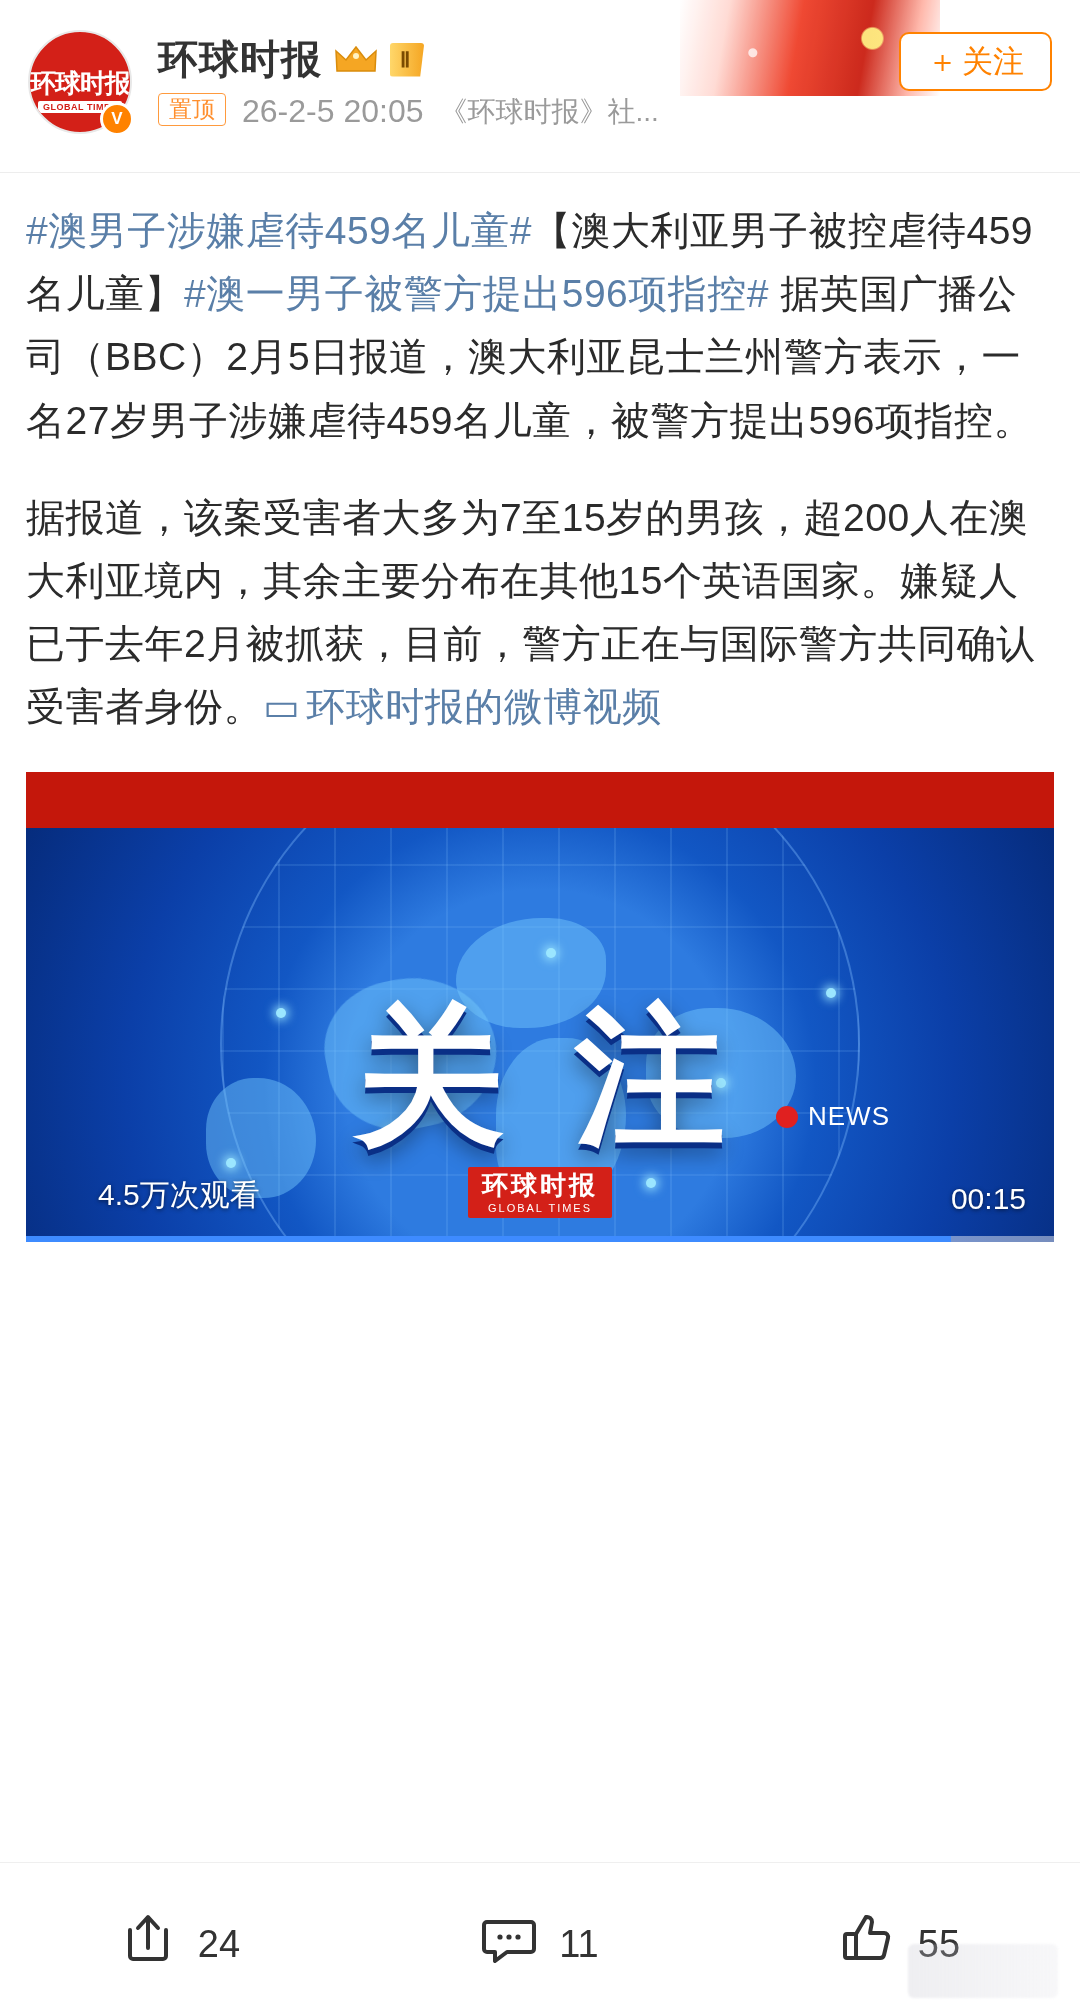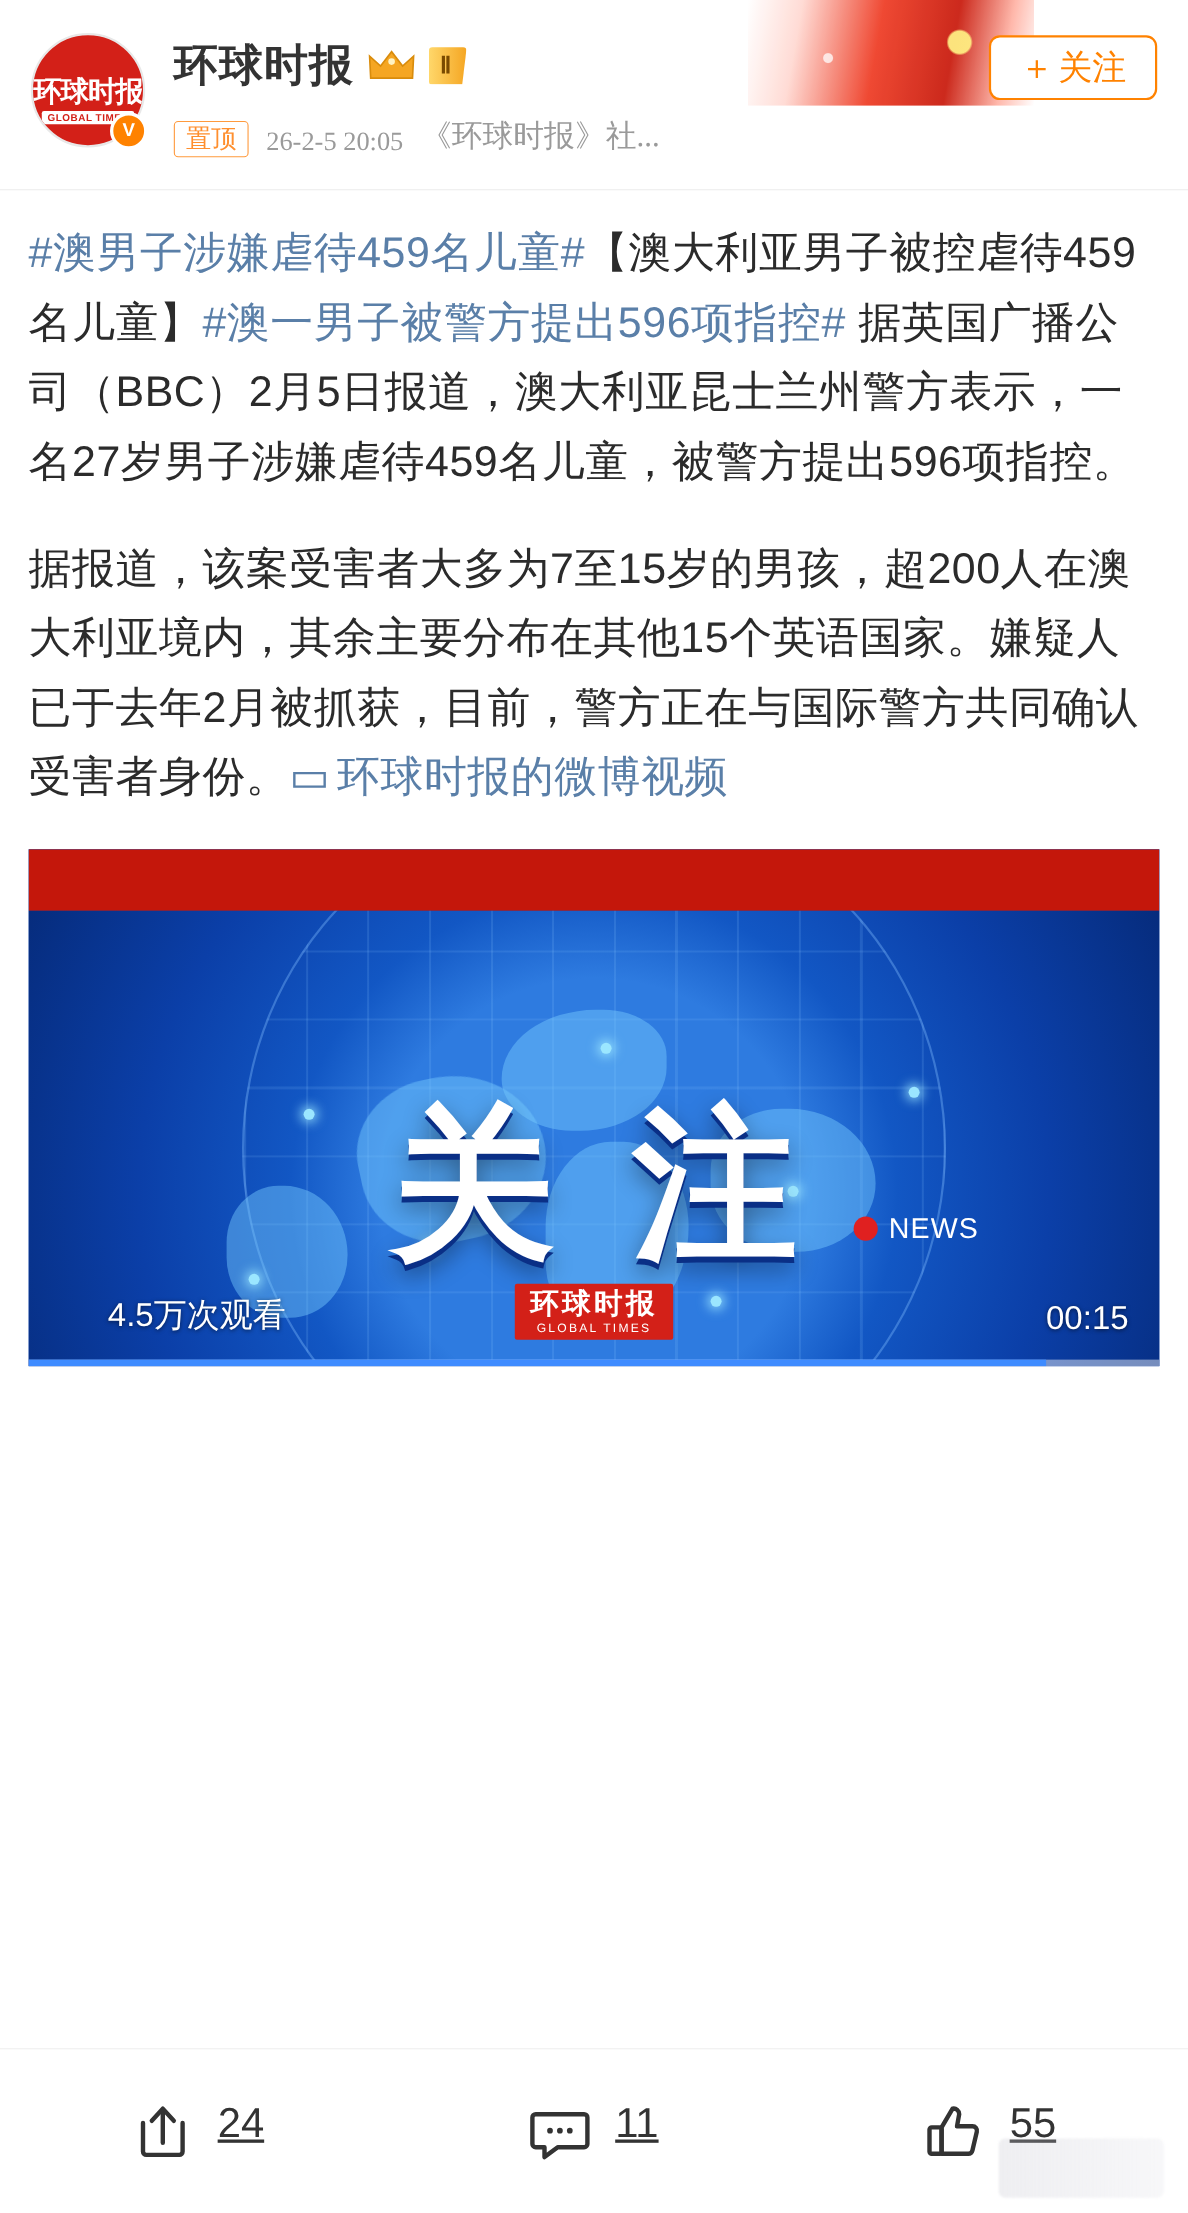--- a/index.html
+++ b/index.html
@@ -107,35 +107,34 @@
     font-size: 21px;
     font-weight: bold;
     padding: 2px 14px 2px 10px;
     border-radius: 3px;
     line-height: 30px;
     height: 34px;
     clip-path: polygon(0 0, 100% 0, 88% 100%, 0% 100%);
   }
   .meta-row {
     display: flex;
-    align-items: flex-end;
+    align-items: flex-start;
     gap: 16px;
-    margin-top: 18px;
-    font-family: Liberation Serif, serif;
+    margin-top: 6px;
   }
   .pin-tag {
     border: 1px solid #ff9a3d;
     color: #ff8f2e;
     font-size: 23px;
     padding: 3px 10px;
     border-radius: 4px;
     line-height: 1.1;
   }
   .meta-time {
-    font-size: 24px;
+    font-size: 32px;
     color: #9a9a9a;
   }
   .meta-src {
     font-size: 28px;
     color: #9a9a9a;
     white-space: nowrap;
     overflow: hidden;
     text-overflow: ellipsis;
     max-width: 300px;
   }
@@ -331,26 +330,25 @@
     bottom: 0;
     height: 150px;
     display: flex;
     align-items: center;
     border-top: 1px solid #efefef;
     background: #ffffff;
   }
   .action {
     flex: 1;
     display: flex;
-    align-items: flex-start;
+    align-items: flex-end;
     justify-content: center;
     gap: 22px;
     color: #333333;
     font-size: 38px;
-    text-decoration: underline;
   }
   .action svg { display: block; }
   .watermark {
     position: absolute;
     right: 22px;
     bottom: 14px;
     width: 150px;
     height: 54px;
     background: linear-gradient(90deg, rgba(200,200,210,.30), rgba(190,190,205,.12));
     border-radius: 6px;

